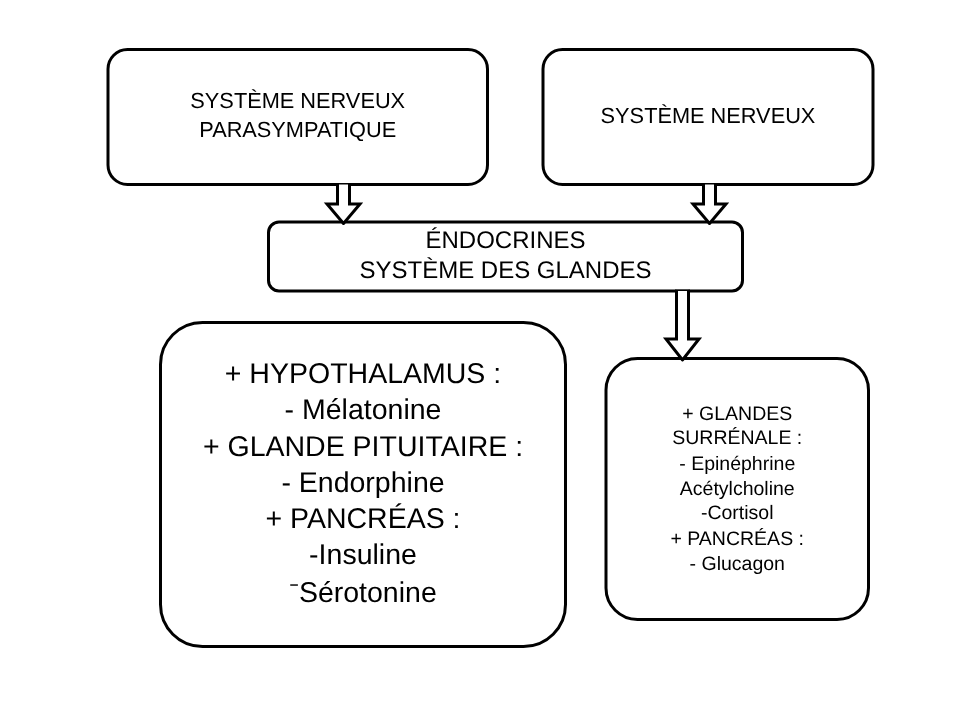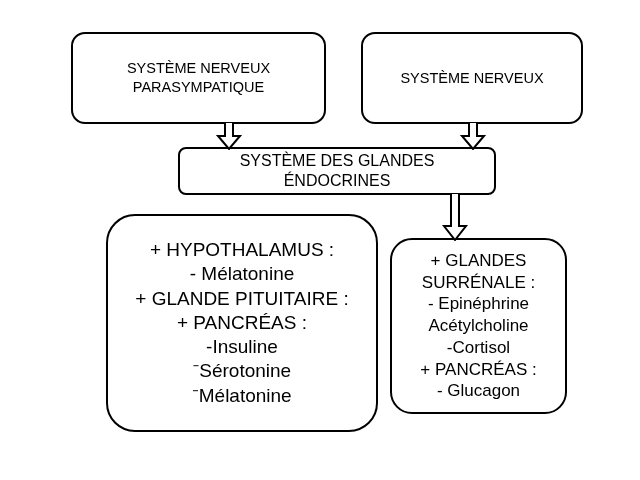--- a/index.html
+++ b/index.html
@@ -71,26 +71,26 @@
   #box-left-detail {
     left: 106px;
     top: 214px;
     width: 272px;
     height: 218px;
     border-radius: 29px;
     font-size: 19px;
   }
   
   #box-right-detail {
-    left: 390px;
+    left: 403px;
     top: 238px;
     width: 177px;
     height: 176px;
     border-radius: 22px;
-    font-size: 17px;
+    font-size: 13px;
     justify-content: center;
   }
 
   .arrow {
     position: absolute;
   }
   #arrow-left { left: 214px; top: 122px; }
   #arrow-right { left: 458px; top: 122px; }
   #arrow-down { left: 440px; top: 193px; }
 </style>
@@ -107,34 +107,34 @@
   </div>
 
   <div class="node" id="box-sympathetic">
     <span class="lines">
       <span class="line">SYSTÈME NERVEUX</span>
     </span>
   </div>
 
   <div class="node" id="box-endocrine">
     <span class="lines">
+      <span class="line">ÉNDOCRINES</span>
       <span class="line">SYSTÈME DES GLANDES</span>
-      <span class="line">ÉNDOCRINES</span>
     </span>
   </div>
 
   <div class="node" id="box-left-detail">
     <span class="lines">
       <span class="line">+ HYPOTHALAMUS :</span>
       <span class="line">- Mélatonine</span>
       <span class="line">+ GLANDE PITUITAIRE :</span>
+      <span class="line">- Endorphine</span>
       <span class="line">+ PANCRÉAS :</span>
       <span class="line">-Insuline</span>
       <span class="line">⁻Sérotonine</span>
-      <span class="line">⁻Mélatonine</span>
     </span>
   </div>
 
   <div class="node" id="box-right-detail">
     <span class="lines">
       <span class="line">+ GLANDES</span>
       <span class="line">SURRÉNALE :</span>
       <span class="line">- Epinéphrine</span>
       <span class="line">Acétylcholine</span>
       <span class="line">-Cortisol</span>

